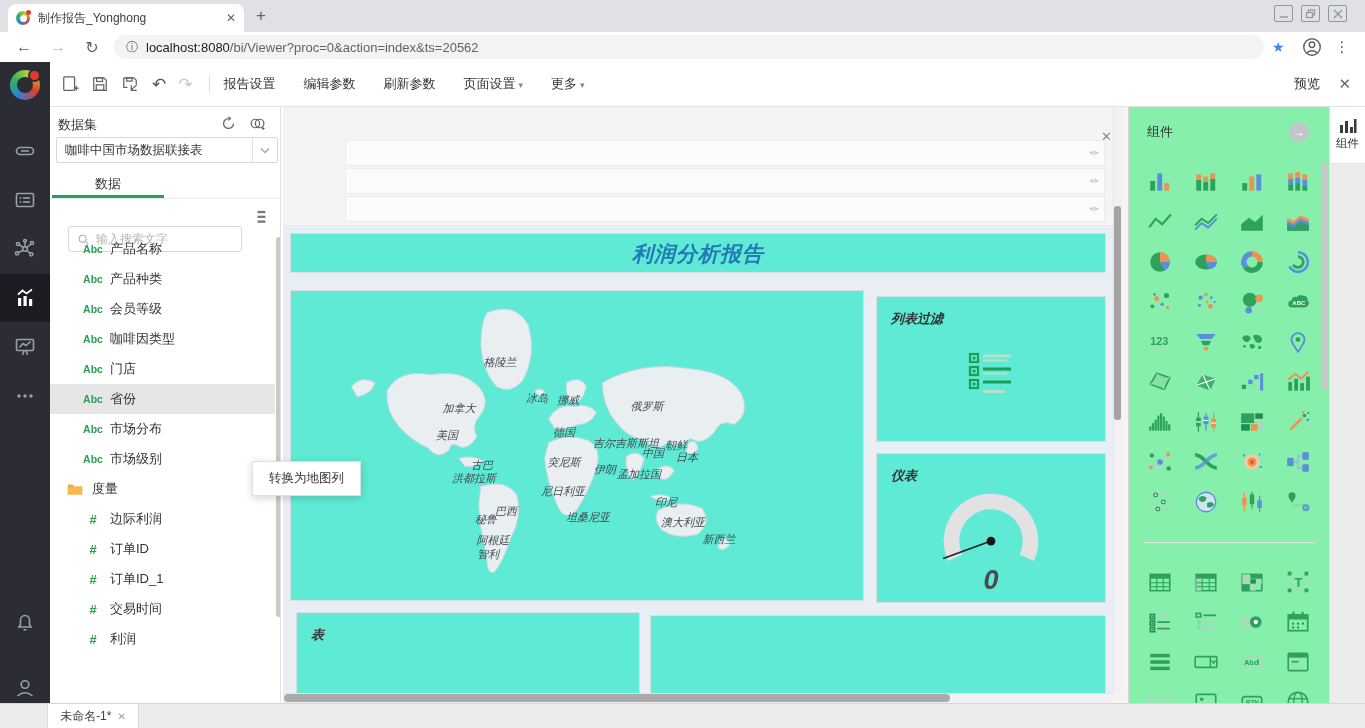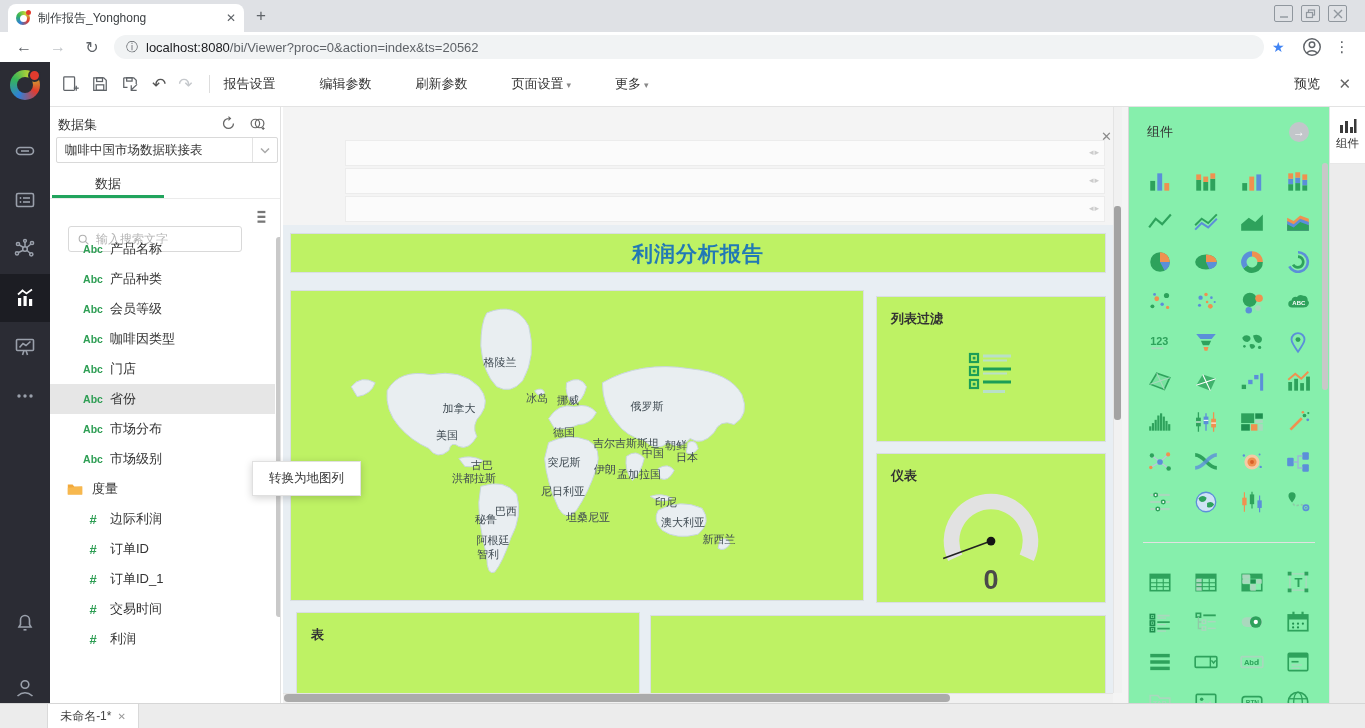--- a/index.html
+++ b/index.html
@@ -69,21 +69,21 @@
   .trow .lbl{font-size:13px;color:#333;margin-left:4px;white-space:nowrap;}
   .abc{color:#2e9e54;font-weight:bold;font-size:10.5px;font-style:normal;}
   .hash{color:#2e9e54;font-weight:bold;font-size:13px;}
   #dp-scroll{left:226px;top:130px;width:6px;height:380px;background:#c9c9c9;border-radius:3px;}
   
   #canvas{left:283px;top:107px;width:845px;height:596px;background:#f4f4f4;overflow:hidden;}
   #filter-close{left:818px;top:22px;font-size:13px;color:#8a8a8a;}
   .frow{position:absolute;left:62px;width:760px;height:26px;background:#fbfbfb;border:1px solid #ececec;box-sizing:border-box;}
   .frow .arr{position:absolute;right:4px;top:6px;font-size:9px;color:#ccc;letter-spacing:1px;}
   #page{left:0;top:118px;width:830px;height:478px;background:#e8eef3;}
-  .widget{position:absolute;background:#bef264;border:1px solid #d9dee3;box-sizing:border-box;}
+  .widget{position:absolute;background:#5eead4;border:1px solid #d9dee3;box-sizing:border-box;font-style:italic;}
   .wtitle{font-size:13px;font-weight:bold;color:#333;padding:13px 0 0 14px;}
   #report-title-band{left:7px;top:8px;width:816px;height:40px;}
   #report-title{text-align:center;line-height:40px;font-size:21px;font-weight:bold;color:#2279b5;letter-spacing:1px;}
   #map-widget{left:7px;top:65px;width:574px;height:311px;}
   .maplbl{position:absolute;transform:translate(-50%,-50%);font-size:11px;color:#3f4a52;white-space:nowrap;}
   #listfilter-widget{left:593px;top:71px;width:230px;height:146px;}
   #gauge-widget{left:593px;top:228px;width:230px;height:150px;}
   #table-widget{left:13px;top:387px;width:344px;height:91px;}
   #empty-widget{left:367px;top:390px;width:456px;height:88px;}
   #canvas-vscroll{left:830px;top:0px;width:9px;height:586px;background:#f1f1f1;border-left:1px solid #e4e4e4;box-sizing:border-box;}
@@ -181,21 +181,21 @@
     <span class="tico">
         <svg width="20" height="20" viewBox="0 0 24 24" fill="none" stroke="#5f6368" stroke-width="1.5">
           <path d="M4.5,4.5 L4.5,16 L9,16 M4.5,4.5 L16.5,4.5 L19.5,7.5 L19.5,12"></path>
           <rect x="8" y="4.5" width="6.5" height="4"></rect>
           <path d="M13,19.5 L20.5,12.5 M20,19.5 L13.5,19.5 L13.5,13.5"></path>
         </svg>
       </span>
     <span class="uglyph">↶</span>
     <span class="uglyph dis">↷</span>
     <span class="tdiv"></span>
-    <span id="tb-buttons" style="display:flex;align-items:center;gap:16px;">
+    <span id="tb-buttons" style="display:flex;align-items:center;">
         <span class="tbtn">报告设置</span>
         <span class="tbtn">编辑参数</span>
         <span class="tbtn">刷新参数</span>
         <span class="tbtn">页面设置<span class="crt">▾</span></span>
         <span class="tbtn">更多<span class="crt">▾</span></span>
       </span>
     <span id="preview-btn">预览</span>
     <span id="builder-close">✕</span>
   </div>
 

